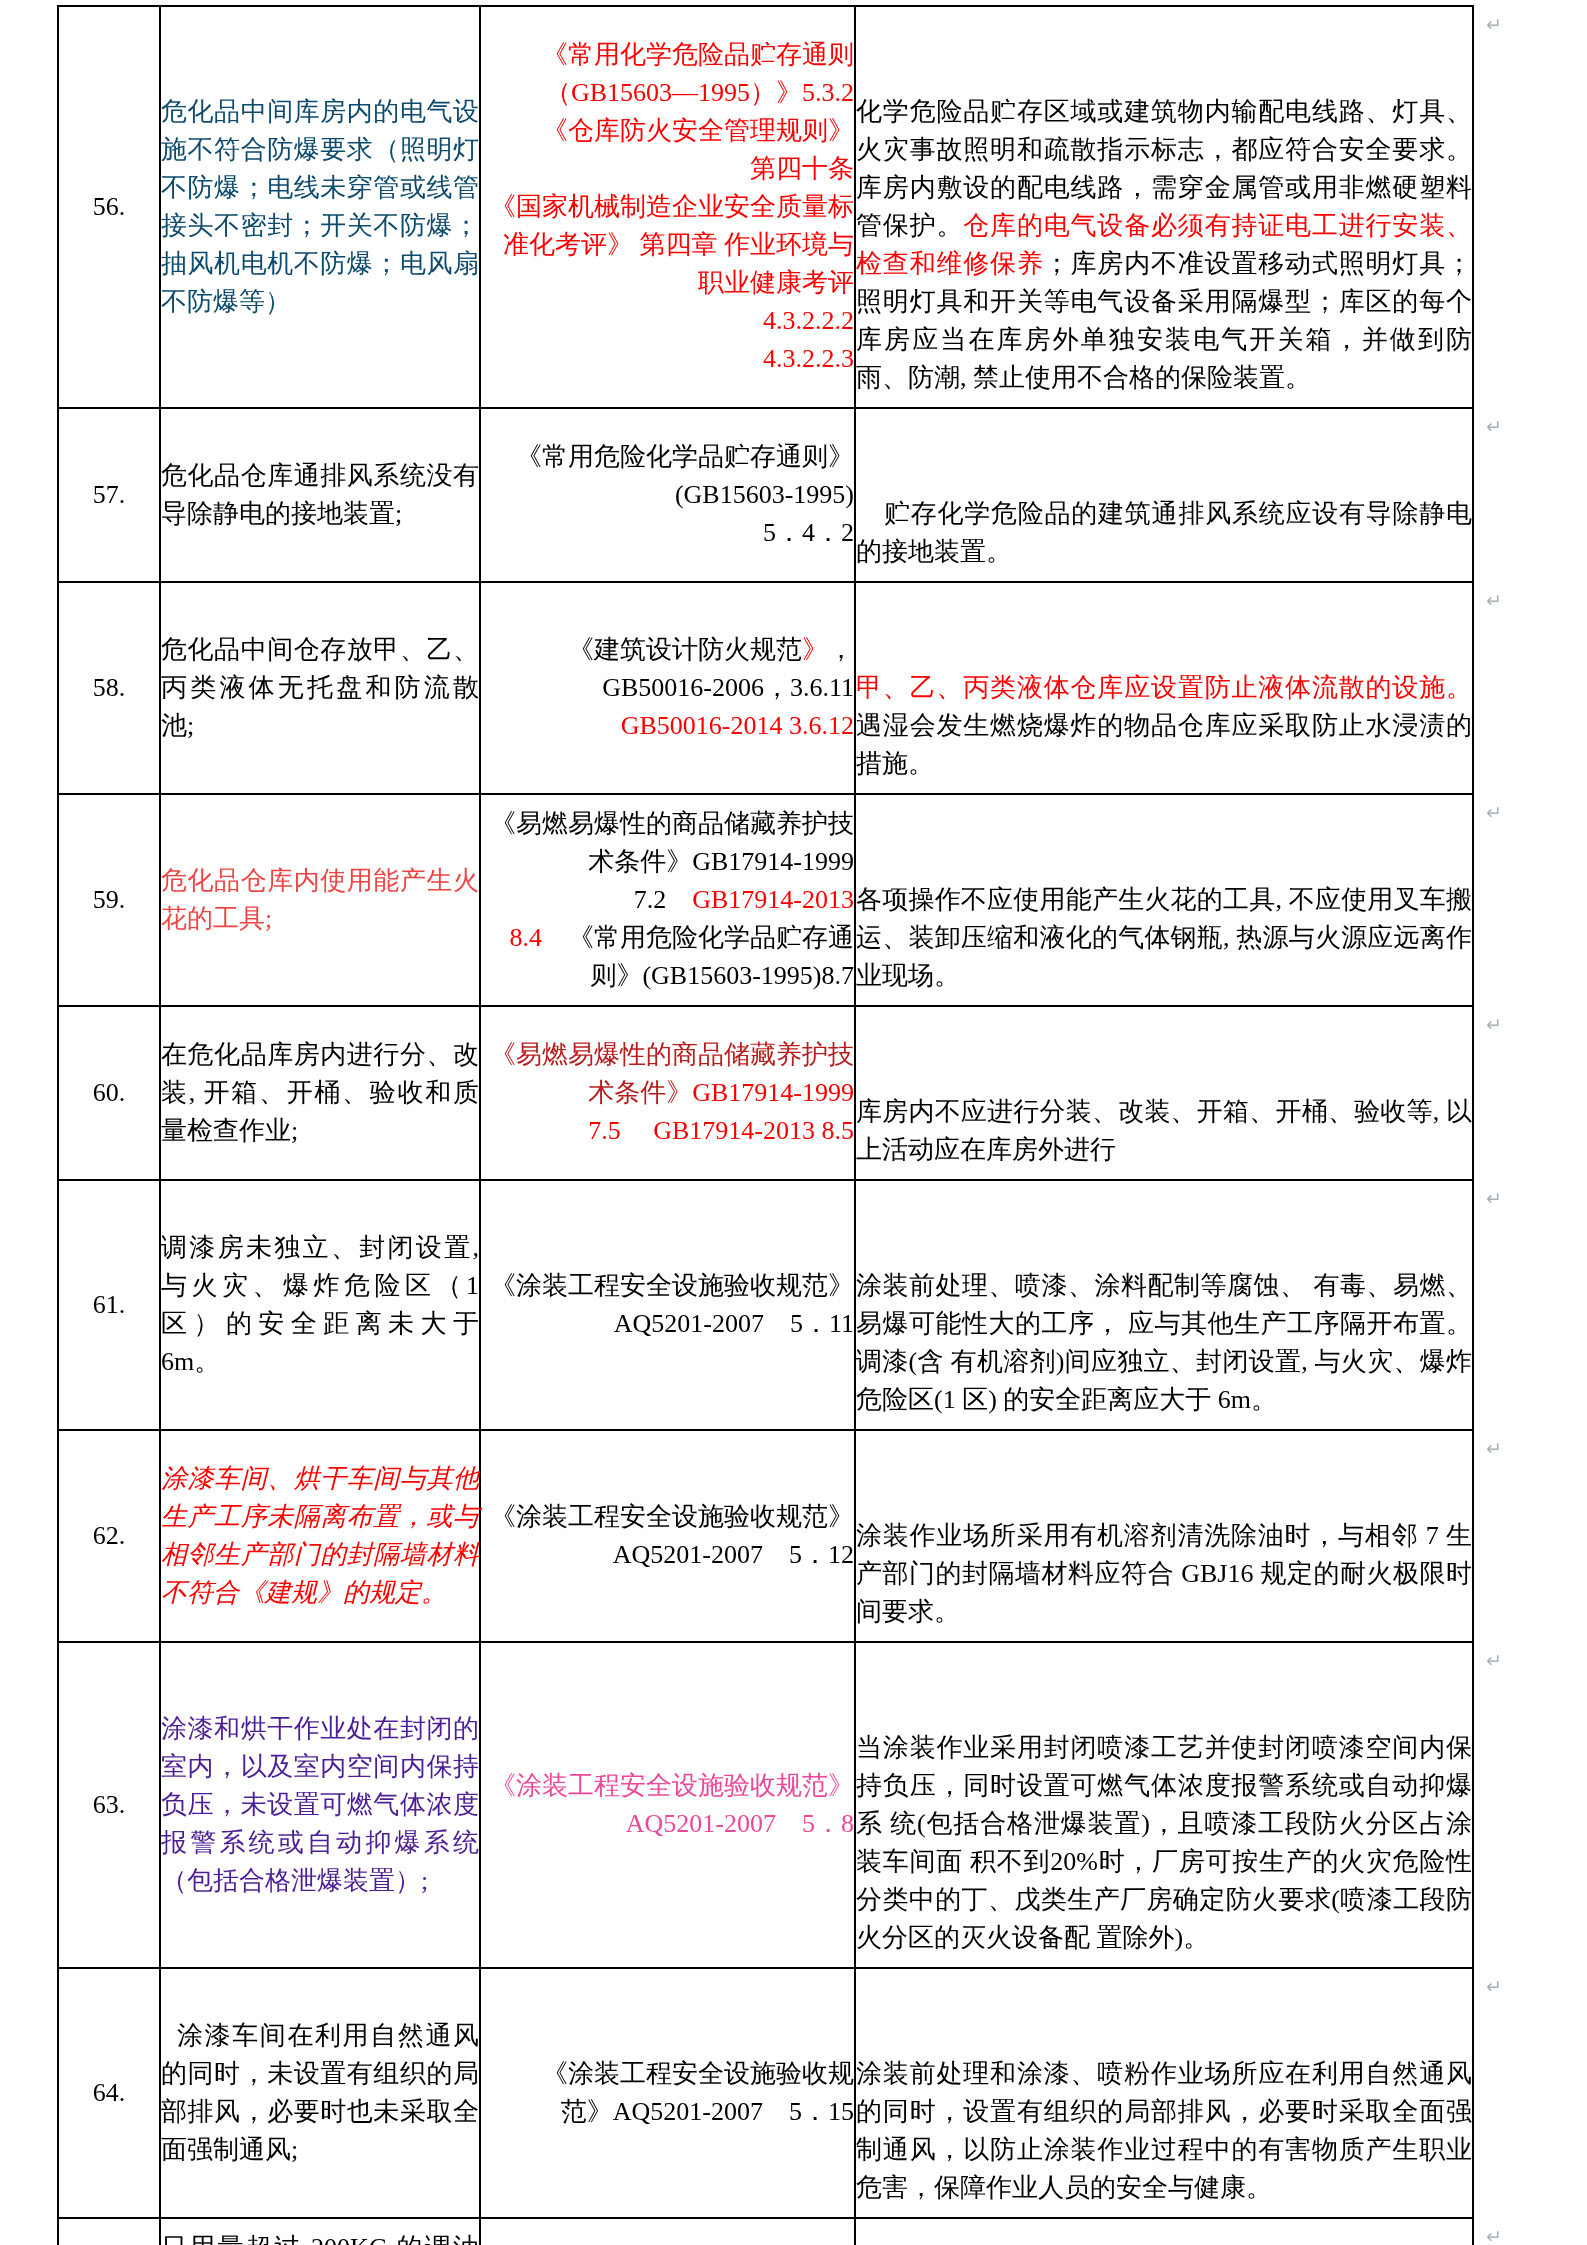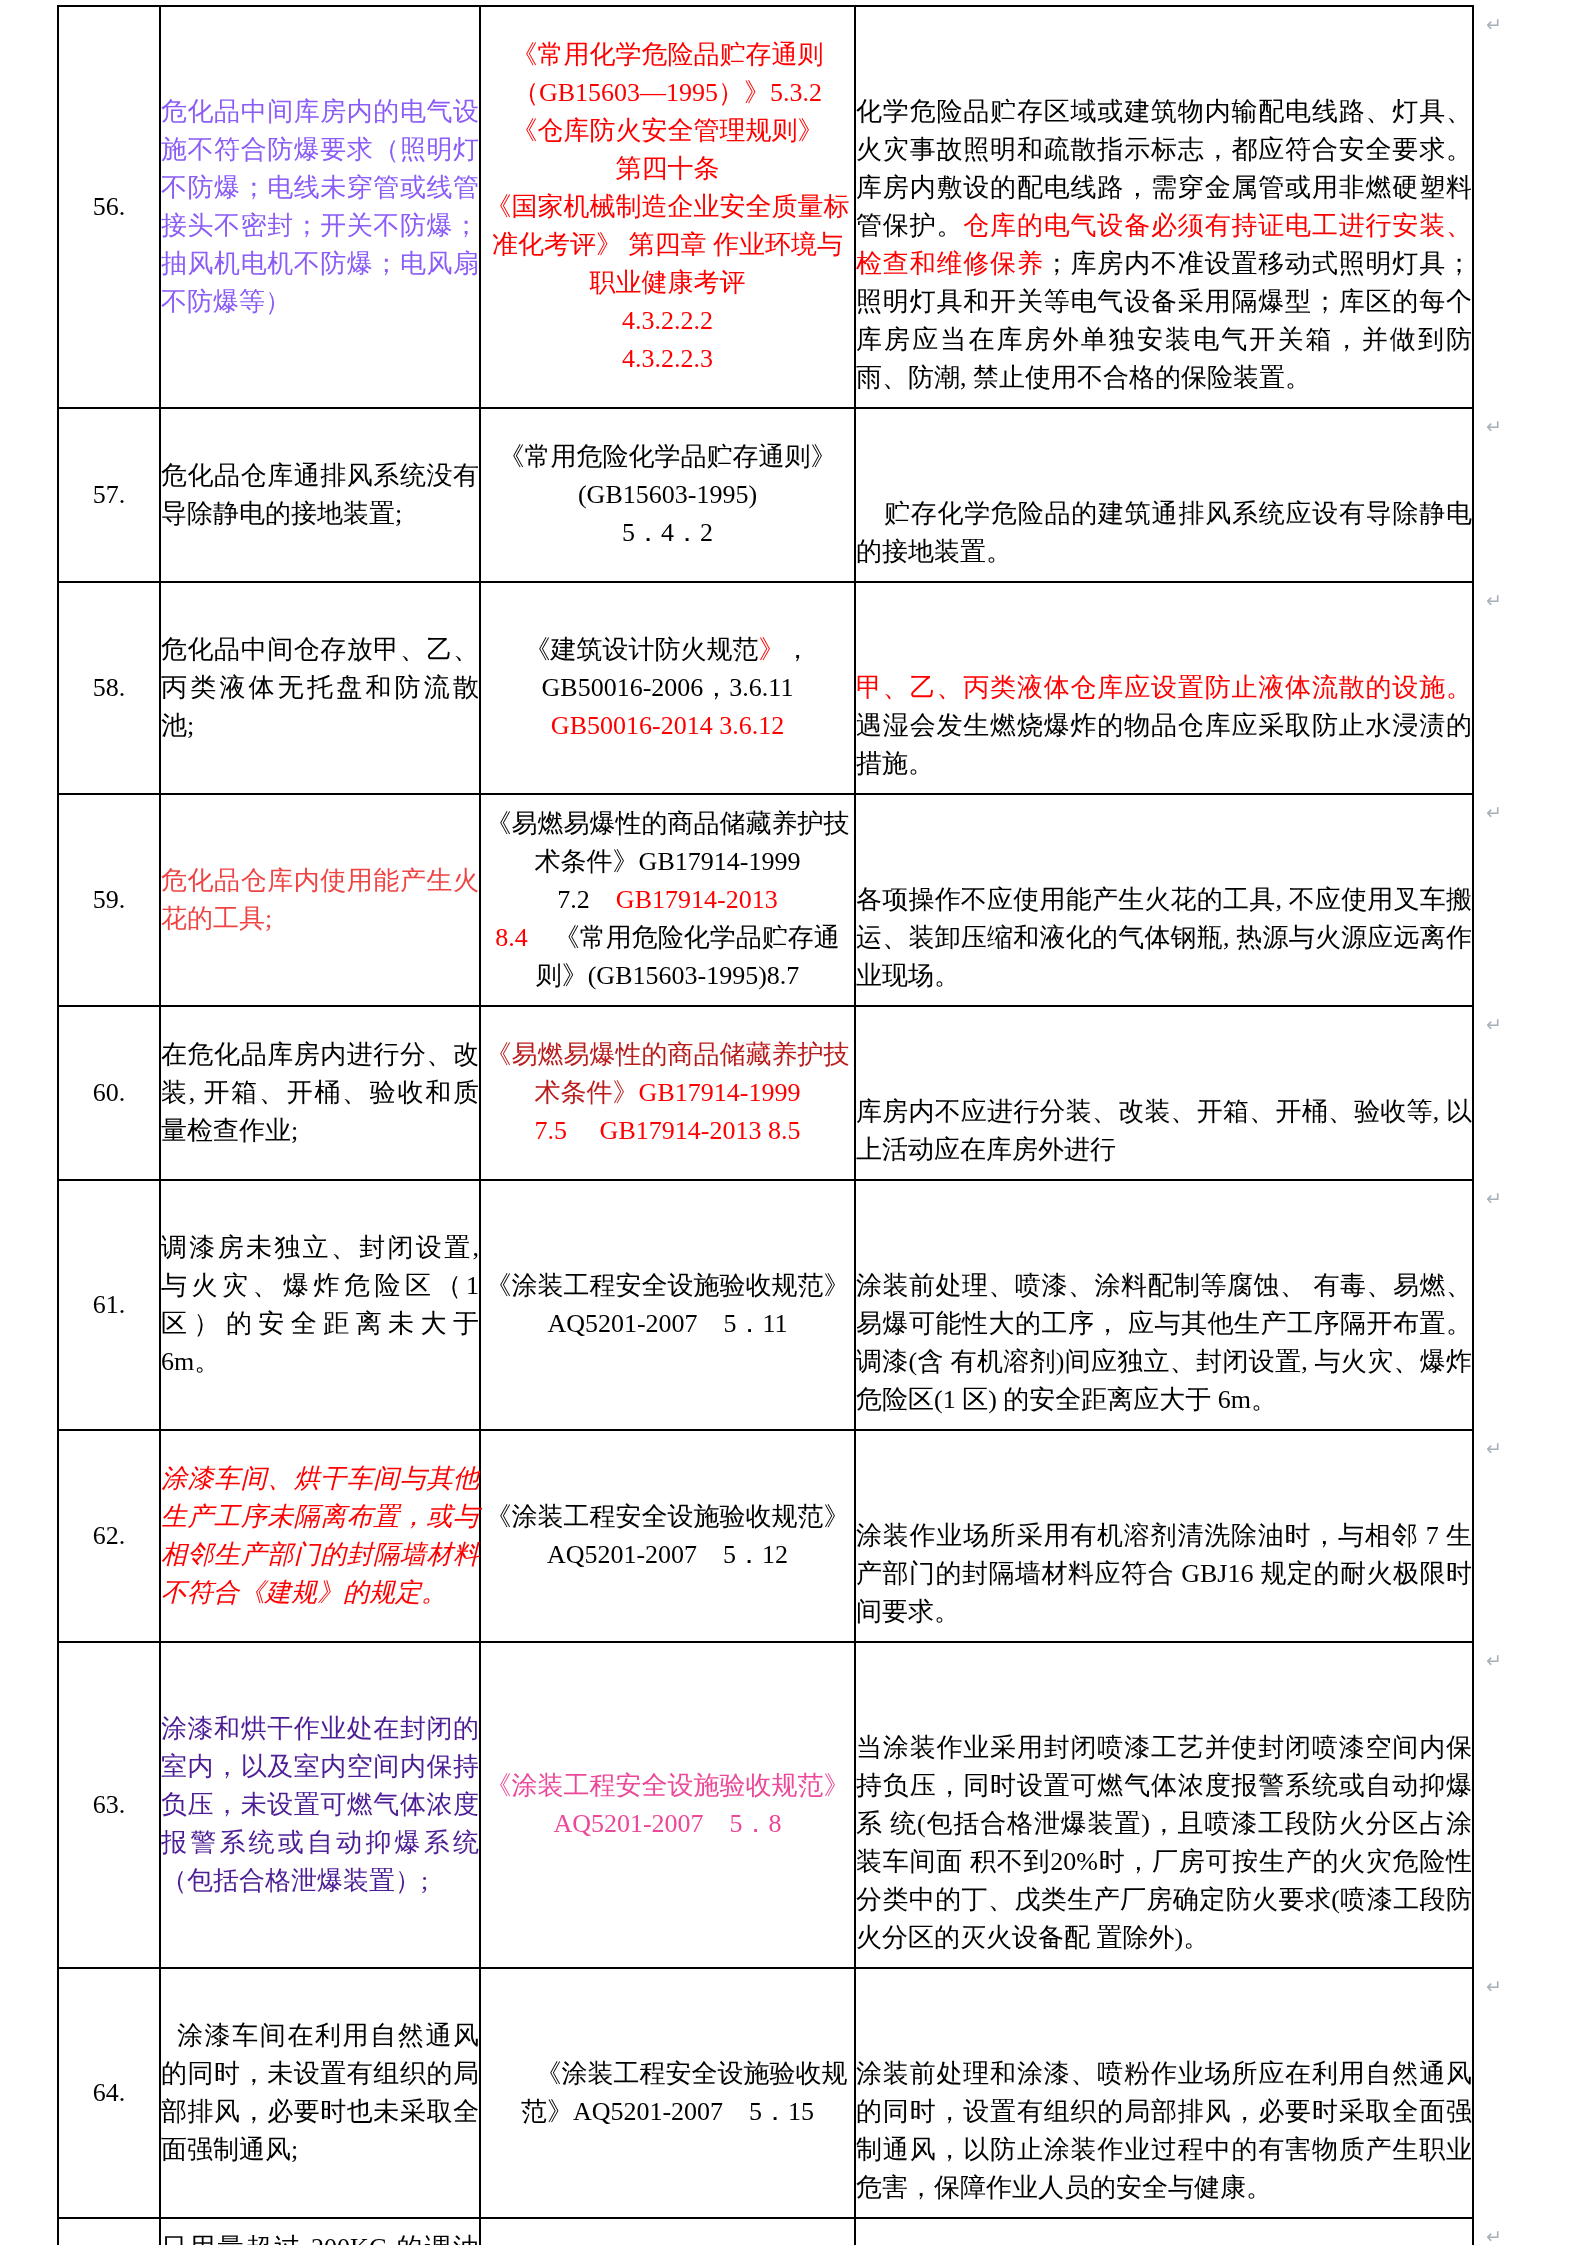--- a/index.html
+++ b/index.html
@@ -33,21 +33,21 @@
     text-align:center;
     font-size:27px;
   }
   td.c-problem{
     padding:10px 19px;
     text-align:justify;
     white-space:pre-line;
   }
   td.c-basis{
     padding:10px 21px;
-    text-align:center;
+    text-align:right;
     white-space:pre-line;
     margin-top:36px;
   }
   td.c-req{
     padding:10px 12px;
     text-align:justify;
     white-space:pre-line;
     position:relative;
   }
   .pmark{
@@ -68,21 +68,21 @@
   <table class="doc-table">
     <colgroup>
       <col style="width:102px">
       <col style="width:320px">
       <col style="width:375px">
       <col style="width:618px">
     </colgroup>
     <tbody id="rows">
   <tr>
     <td class="c-num">56.</td>
-    <td class="c-problem"><span style="color: #8b5cf6;">危化品中间库房内的电气设施不符合防爆要求（照明灯不防爆；电线未穿管或线管接头不密封；开关不防爆；抽风机电机不防爆；电风扇不防爆等）</span></td>
+    <td class="c-problem"><span style="color: #0c4a6e;">危化品中间库房内的电气设施不符合防爆要求（照明灯不防爆；电线未穿管或线管接头不密封；开关不防爆；抽风机电机不防爆；电风扇不防爆等）</span></td>
     <td class="c-basis"><span style="color: rgb(255, 0, 0);">《常用化学危险品贮存通则
 （GB15603—1995）》5.3.2
 《仓库防火安全管理规则》
 第四十条
 《国家机械制造企业安全质量标准化考评》 第四章 作业环境与职业健康考评
 4.3.2.2.2
 4.3.2.2.3</span></td>
     <td class="c-req">
       <span class="pmark">↵</span>
     <span style="color: rgb(0, 0, 0);">化学危险品贮存区域或建筑物内输配电线路、灯具、火灾事故照明和疏散指示标志，都应符合安全要求。库房内敷设的配电线路，需穿金属管或用非燃硬塑料管保护。</span><span style="color: rgb(255, 0, 0);">仓库的电气设备必须有持证电工进行安装、检查和维修保养</span><span style="color: rgb(0, 0, 0);">；库房内不准设置移动式照明灯具；照明灯具和开关等电气设备采用隔爆型；库区的每个库房应当在库房外单独安装电气开关箱，并做到防雨、防潮, 禁止使用不合格的保险装置。</span></td>

